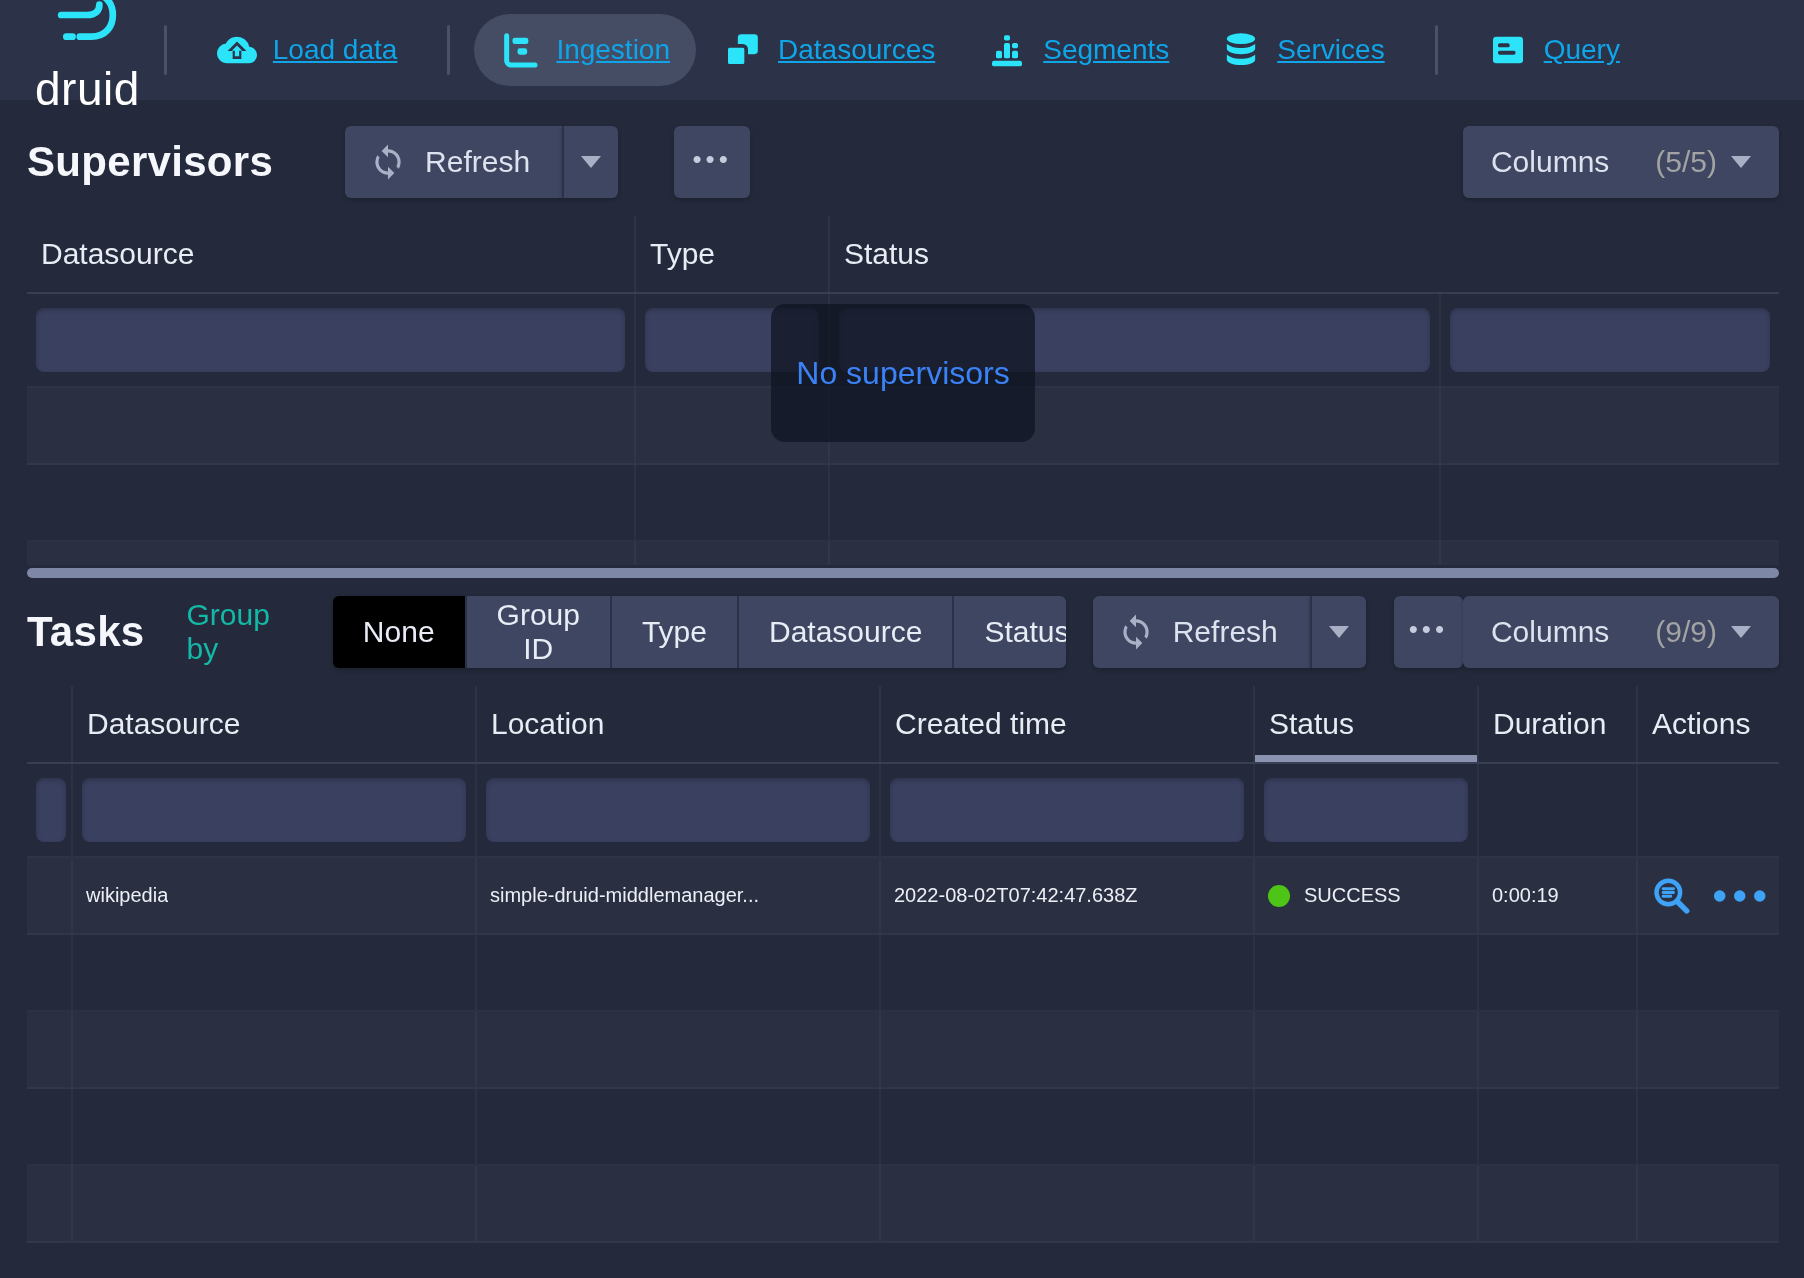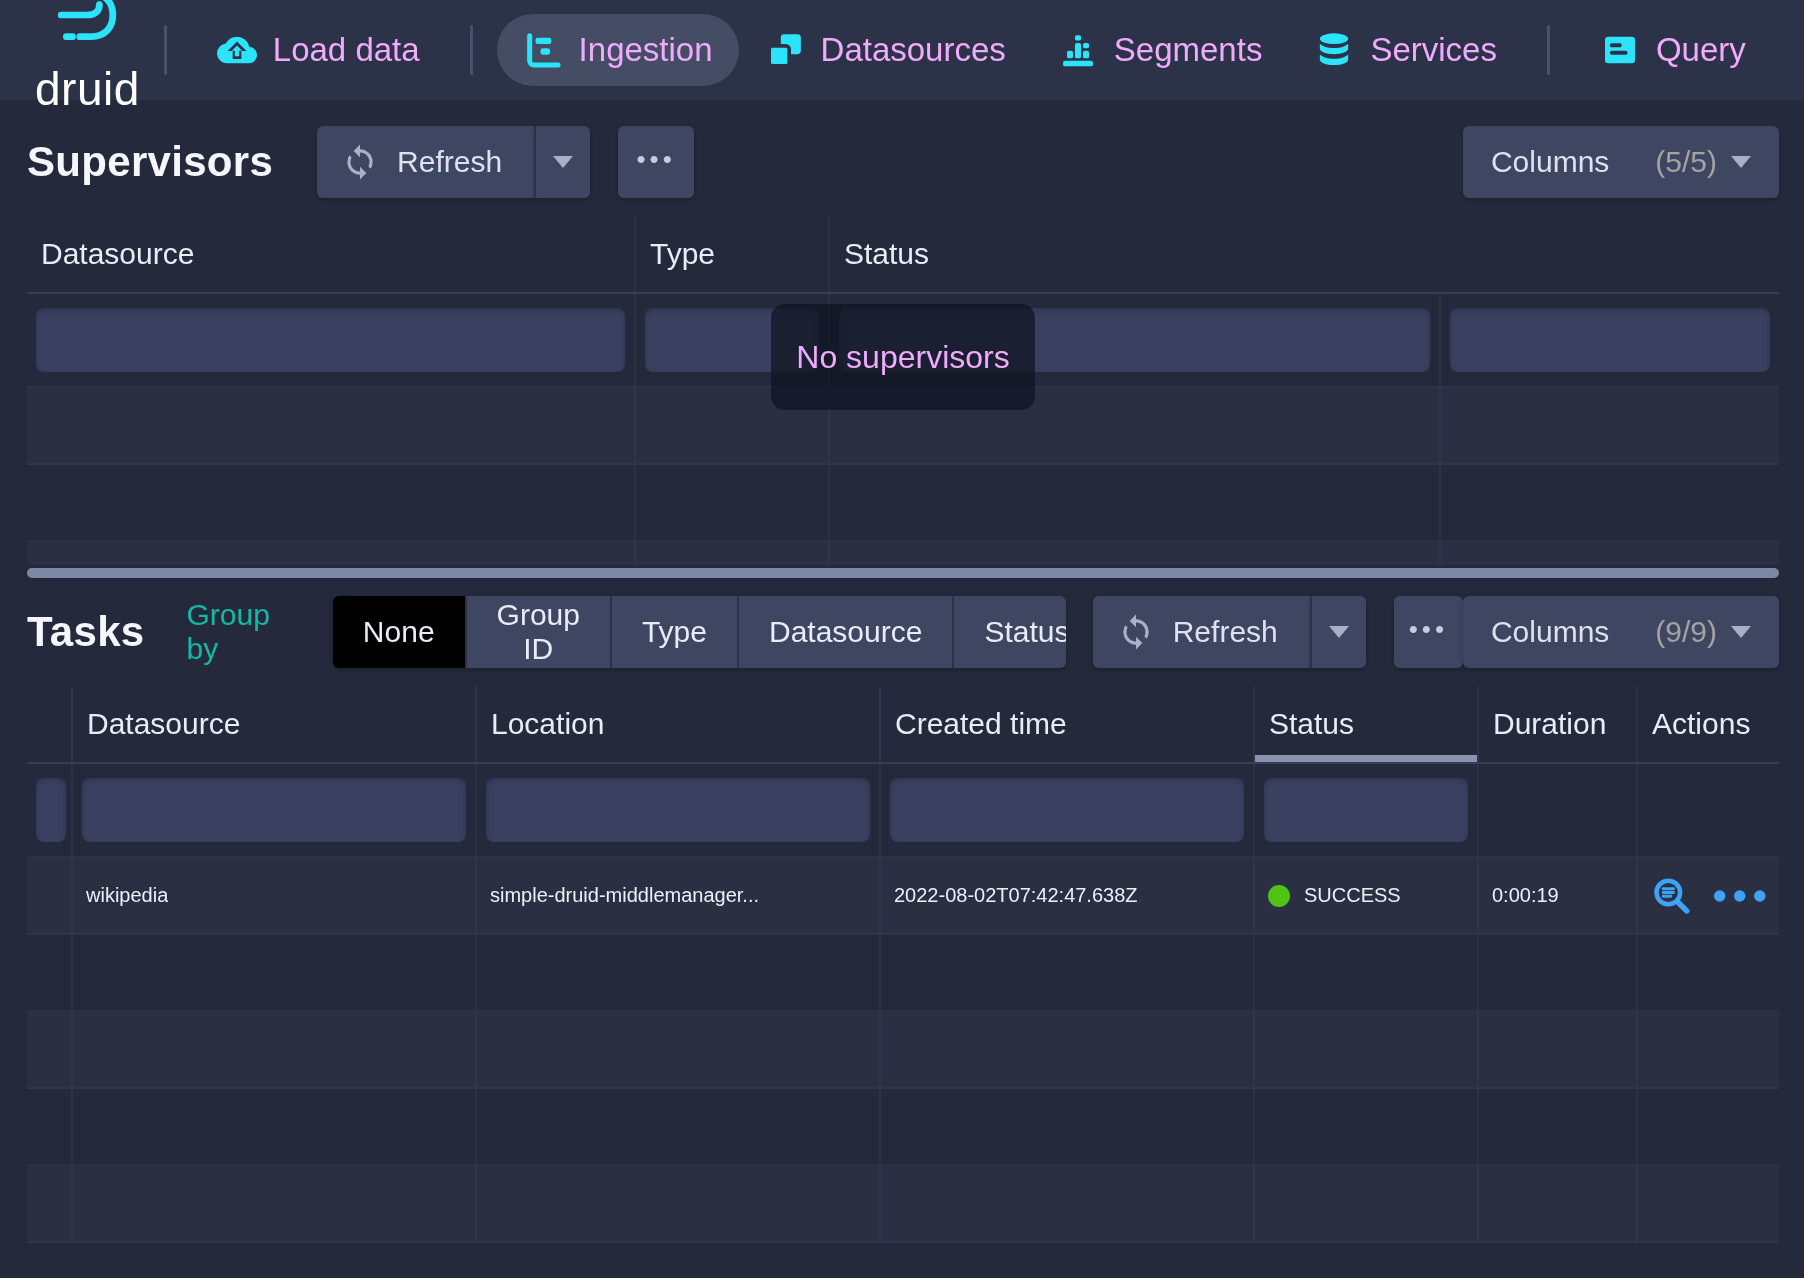--- a/index.html
+++ b/index.html
@@ -16,30 +16,30 @@
     height:100px; background:#2c3247;
     display:flex; align-items:center;
     padding:0 20px 0 35px;
   }
   .brand { display:flex; align-items:center; gap:16px; cursor:pointer;flex-direction:column; }
   .brand-word { font-size:46px; font-weight:500; color:#ffffff; letter-spacing:0.5px; }
   .nav-divider { width:3px; height:50px; background:#4a5169; border-radius:2px; margin:0 24px; flex:none; }
   .nav-item {
     display:flex; align-items:center; gap:16px;
     height:72px; padding:0 26px; border-radius:40px;
-    font-size:33px; color:#f0abfc; cursor:pointer; flex:none;
+    font-size:28px; color:#0ea5e9; cursor:pointer; flex:none;text-decoration:underline;
   }
   .nav-item.active { background:rgba(138,148,180,0.28); }
   .nav-item svg { flex:none; }
 
   
   .page { padding:0 25px 0 27px; }
 
   .section-head { display:flex; align-items:center; }
-  .sup-head { margin-top:26px; height:72px; }
+  .sup-head { margin-top:26px; height:72px;gap:28px; }
   .task-head { margin-top:18px; height:72px; }
   .h-title { font-size:42px; font-weight:600; color:#f5f7fc; letter-spacing:0.3px; }
 
   .btn {
     background:#3f4662; border:none; color:#dde2ee;
     font-family:inherit; font-size:30px; height:72px;
     border-radius:6px; display:flex; align-items:center;
     box-shadow:0 2px 4px rgba(0,0,0,0.22); cursor:pointer;
   }
   .btn-group { display:flex;align-items:center; }
@@ -94,23 +94,23 @@
     font-size:20px; color:#ecEFF6; border-right:2px solid rgba(140,150,180,0.07);
     min-width:0; overflow:hidden;
   }
   .td:last-child { border-right:none; }
   .cell-text { overflow:hidden; white-space:nowrap; text-overflow:ellipsis; }
   .status-dot { width:22px; height:22px; border-radius:50%; background:#4ec516; margin-right:14px; flex:none; }
   .actions-cell { gap:20px; }
 
   .empty-overlay {
     position:absolute; top:88px; left:50%; transform:translateX(-50%);
-    width:264px; height:106px; background:rgba(15,20,34,0.74); border-radius:14px;
+    width:264px; height:138px; background:rgba(15,20,34,0.74); border-radius:14px;
     display:flex; align-items:center; justify-content:center;
-    font-size:32px; color:#f0abfc; z-index:3; white-space:nowrap;
+    font-size:32px; color:#3b82f6; z-index:3; white-space:nowrap;
   }
 
   .hscroll { height:10px; background:#7e88a6; border-radius:5px; margin-top:3px; cursor:pointer; }
 </style>
 </head>
 <body>
 
 <div class="topbar">
   <div class="brand">
     <svg width="62" height="62" viewBox="0 0 60 60" fill="none" stroke="#2be4fa" stroke-width="6.5" stroke-linecap="round">

